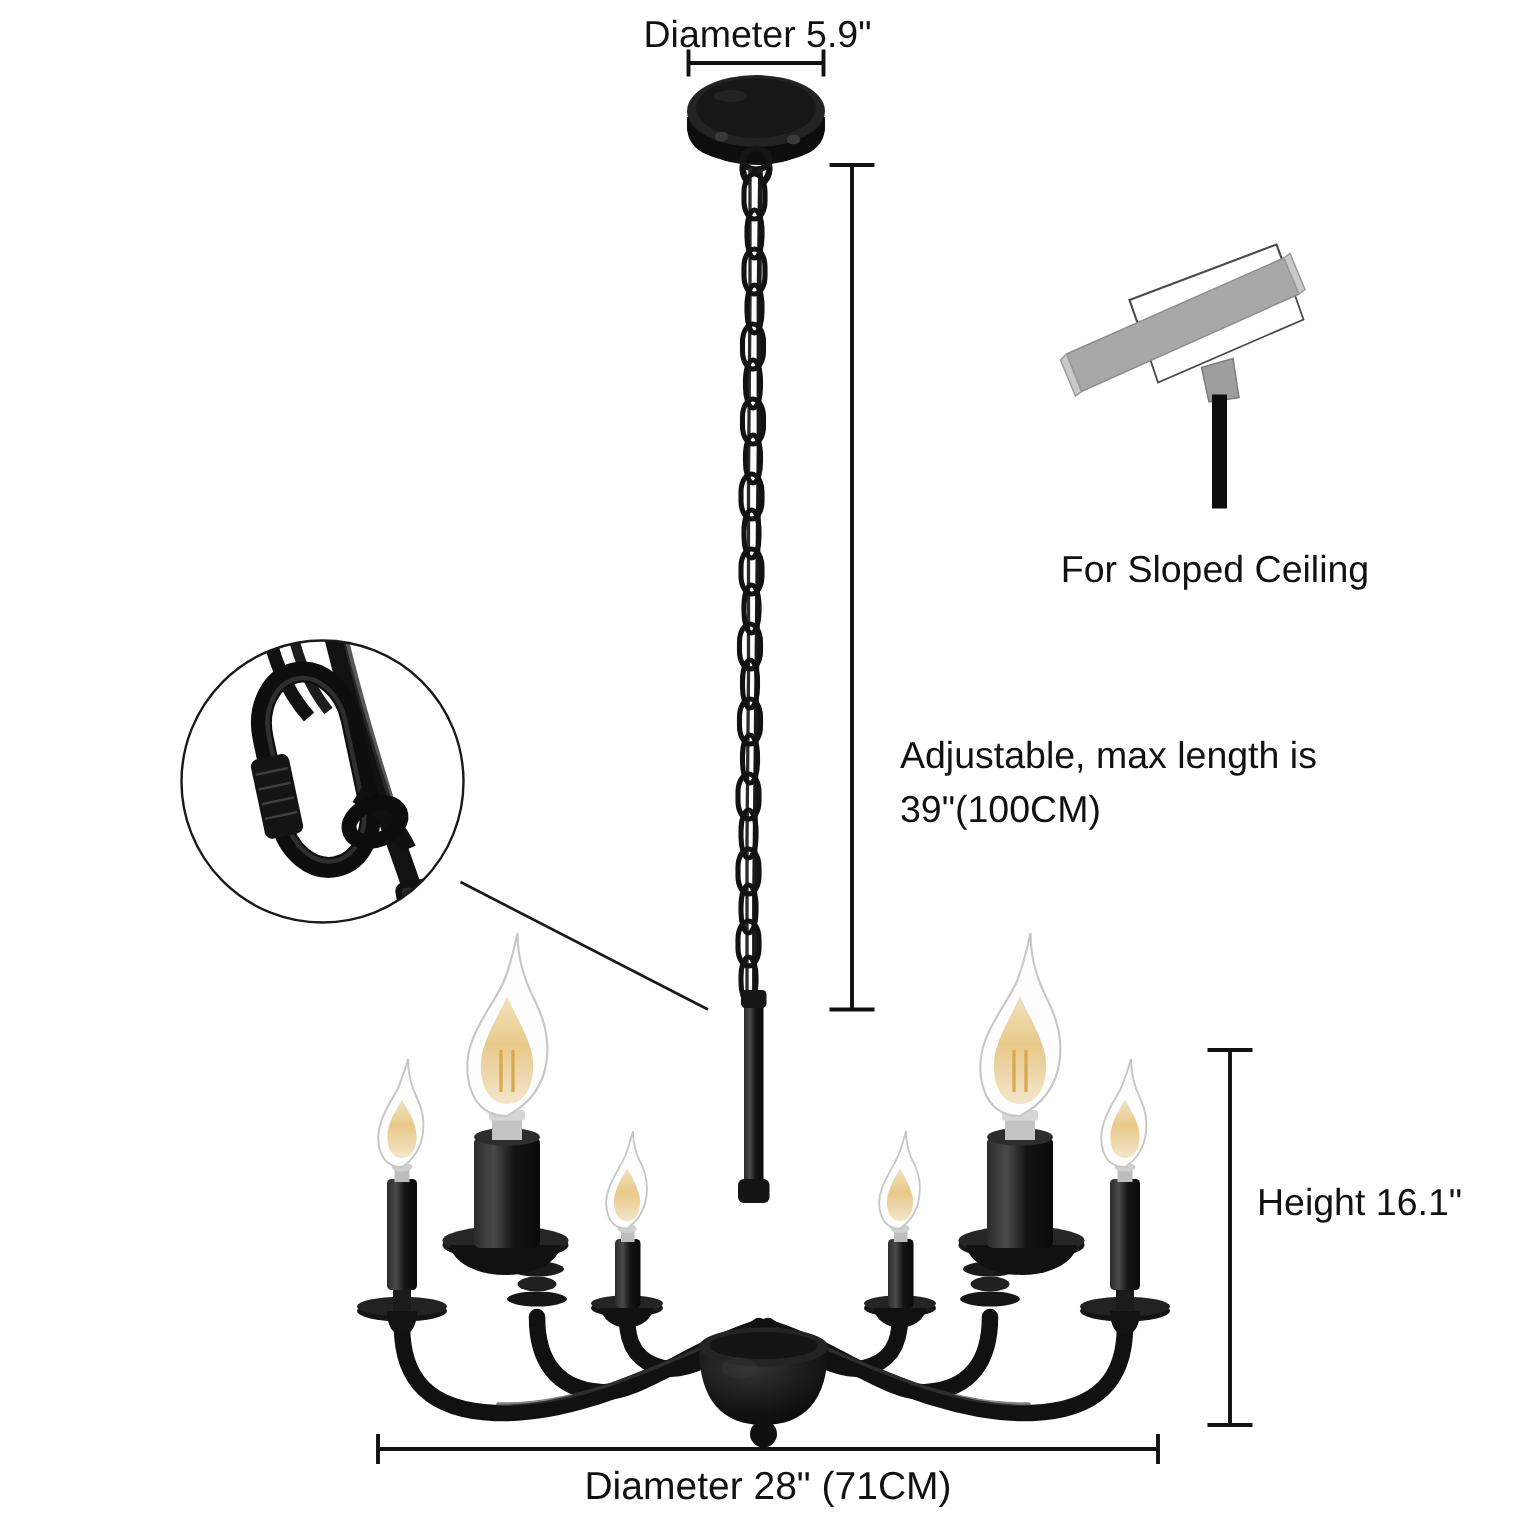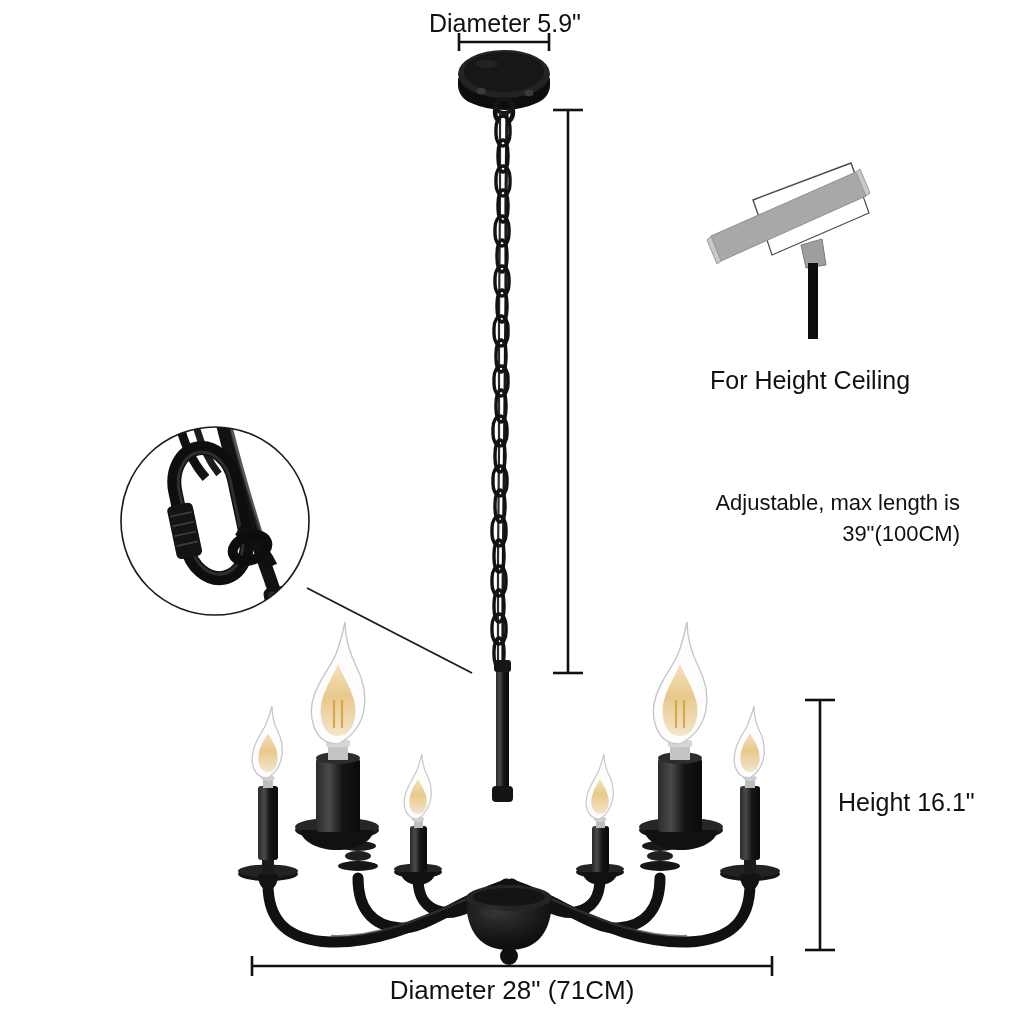--- a/index.html
+++ b/index.html
@@ -37,22 +37,22 @@
   }
   #label-sloped {
     left: 630px; top: 363px;
     width: 360px;
     text-align: center;
     font-size: 25px;
   }
   #label-adjustable {
     left: 600px; top: 487px;
     width: 360px;
-    text-align: right;
-    font-size: 22px;
+    text-align: left;
+    font-size: 25px;
   }
   #label-height {
     left: 838px; top: 785px;
     font-size: 25px;
     text-align: left;
   }
   #label-bottom-diameter {
     left: 252px; top: 972px;
     width: 520px;
     text-align: center;
@@ -339,21 +339,21 @@
                  C766 744 768 766 750 778 Z" fill="#fdfdfd" stroke="#c7c7c7" stroke-width="1.3"></path>
         <path d="M750 772 C741 772 739 760 741 752 C743 744 747 739 750 733
                  C753 739 757 744 759 752 C761 760 759 772 750 772 Z" fill="url(#bulbGlow)"></path>
       </g>
 
     </g>
   </svg>
 
   <div class="label" id="label-top-diameter">Diameter 5.9"</div>
 
-  <div class="label" id="label-sloped">For Height Ceiling</div>
+  <div class="label" id="label-sloped">For Sloped Ceiling</div>
 
   <div class="label" id="label-adjustable">
     <div>Adjustable, max length is</div>
     <div>39"(100CM)</div>
   </div>
 
   <div class="label" id="label-height">
     <div>Height 16.1"</div>
   </div>
 

